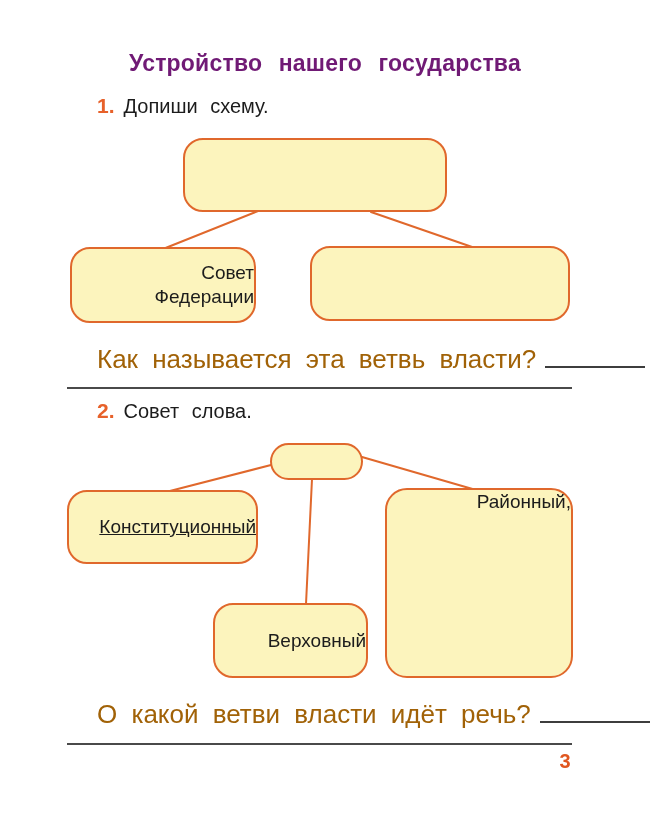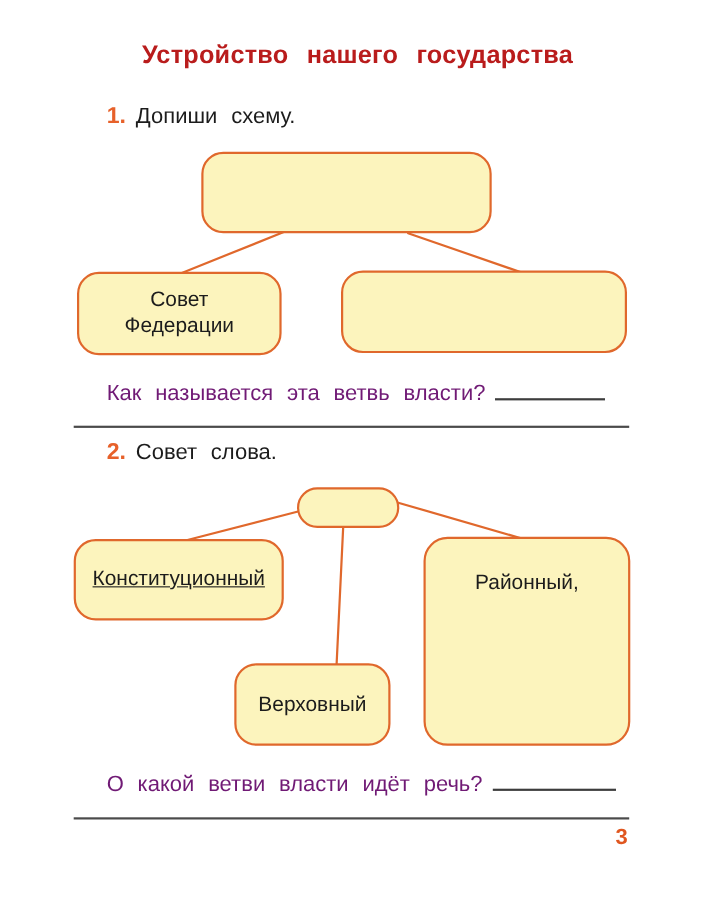--- a/index.html
+++ b/index.html
@@ -16,26 +16,26 @@
 
   .connectors {
     position: absolute;
     left: 0; top: 0;
     width: 650px; height: 839px;
     pointer-events: none;
   }
 
   .title {
     position: absolute;
-    left: 0; top: 36px;
+    left: 0; top: 50px;
     width: 650px;
     text-align: center;
     font-size: 23px;
     font-weight: bold;
-    color: #b91c1c;
+    color: #701a75;
     word-spacing: 10px;
     letter-spacing: 0.2px;
   }
 
   .task-line {
     position: absolute;
     left: 97px;
     font-size: 20px;
     color: #1c1c1c;
     word-spacing: 7px;
@@ -49,46 +49,46 @@
   #task1-line { top: 94px; }
   #task2-line { top: 399px; }
 
   .dbox {
     position: absolute;
     background: #fcf4bd;
     border: 2px solid #e0682c;
     border-radius: 20px;
     display: flex;
     flex-direction: column;
-    align-items: center;
+    align-items: flex-end;
     justify-content: center;
     font-size: 19px;
     line-height: 24px;
     text-align: center;
     color: #1c1c1c;
   }
 
   
   #d1-top   { left: 183px; top: 138px; width: 264px; height: 74px; }
   #d1-left  { left: 70px;  top: 247px; width: 186px; height: 76px; }
   #d1-right { left: 310px; top: 246px; width: 260px; height: 75px; }
 
   
   #d2-pill  { left: 270px; top: 443px; width: 93px;  height: 37px; border-radius: 19px; }
   #d2-left  { left: 67px;  top: 490px; width: 191px; height: 74px; text-decoration: underline; }
-  #d2-mid   { left: 213px; top: 603px; width: 142px; height: 75px; }
+  #d2-mid   { left: 213px; top: 603px; width: 155px; height: 75px; }
   #d2-right { left: 385px; top: 488px; width: 188px; height: 190px;
-              border-radius: 22px; justify-content: flex-start; padding-top: 28px; }
+              border-radius: 22px; justify-content: flex-start; padding-top: 0; }
 
   .question {
     position: absolute;
     left: 97px;
-    font-size: 20px;
+    font-size: 26px;
     word-spacing: 7px;
-    color: #701a75;
+    color: #a16207;
     white-space: nowrap;
   }
   #question1 { top: 344px; }
   #question2 { top: 699px; }
 
   .answer-blank {
     display: inline-block;
     height: 20px;
     border-bottom: 2px solid #3d3d3d;
     margin-left: 9px;

